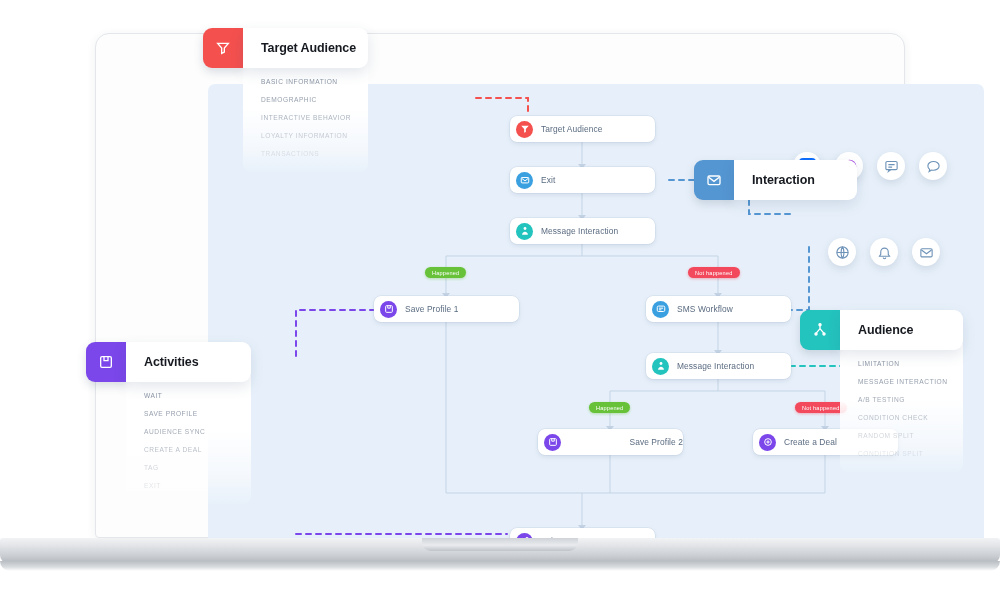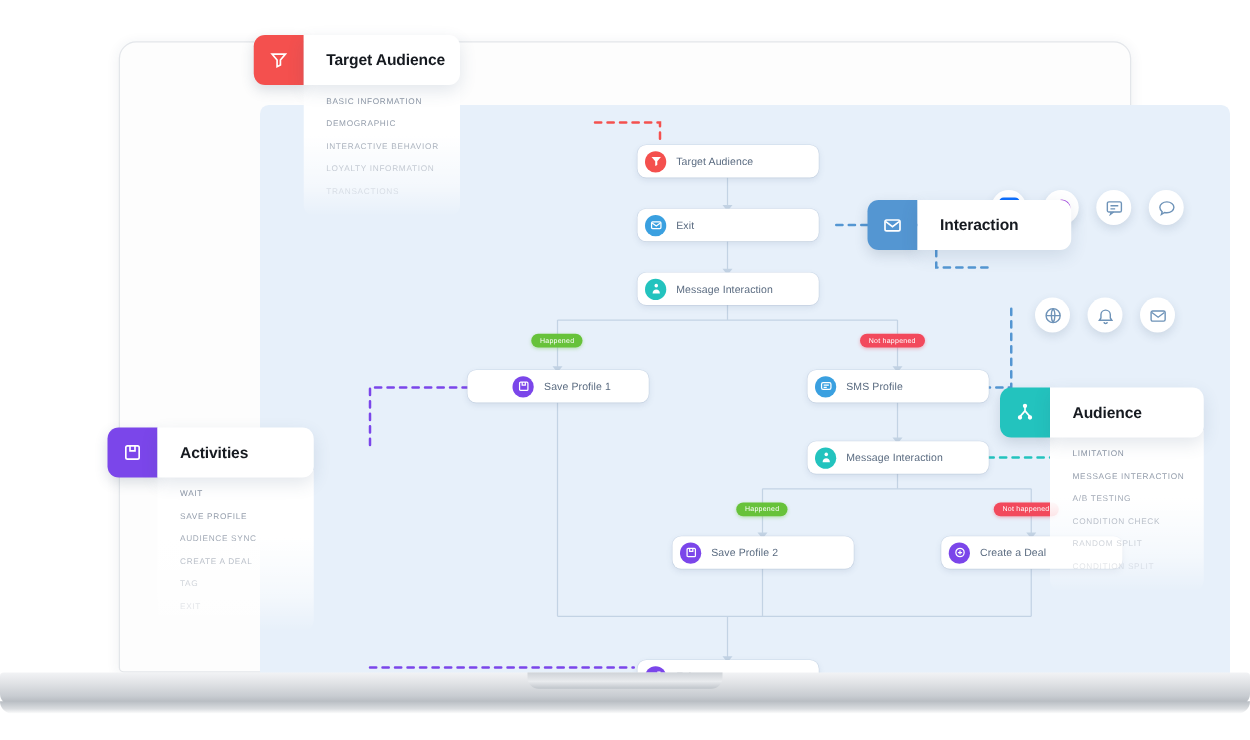--- a/index.html
+++ b/index.html
@@ -211,51 +211,51 @@
       <div class="flow-node" style="left:302px; top:134px; width:145px;">
         <span class="node-icon" style="background:#23c3be">
           <svg viewBox="0 0 24 24" fill="#fff">
             <circle cx="12" cy="6" r="3.4"></circle>
               <path d="M5 21c0-4.2 3.1-7.4 7-7.4s7 3.2 7 7.4z"></path>
           </svg>
         </span>
         <span class="node-label">Message Interaction</span>
       </div>
 
-      <div class="flow-node" style="left:166px; top:212px; width:145px;justify-content:center;">
+      <div class="flow-node" style="left:166px; top:212px; width:145px;">
         <span class="node-icon" style="background:#7b46ea">
           <svg viewBox="0 0 24 24" fill="none" stroke="#fff" stroke-width="2.4">
             <rect x="4" y="4" width="16" height="16" rx="2"></rect>
               <path d="M9 4v6h6V4"></path>
           </svg>
         </span>
         <span class="node-label">Save Profile 1</span>
       </div>
 
       <div class="flow-node" style="left:438px; top:212px; width:145px;">
         <span class="node-icon" style="background:#3aa0e0">
           <svg viewBox="0 0 24 24" fill="none" stroke="#fff" stroke-width="2.4">
             <rect x="3" y="5" width="18" height="13" rx="3"></rect>
               <path d="M7 10h10M7 14h6"></path>
           </svg>
         </span>
-        <span class="node-label">SMS Profile</span>
+        <span class="node-label">SMS Workflow</span>
       </div>
 
       <div class="flow-node" style="left:438px; top:269px; width:145px;">
         <span class="node-icon" style="background:#23c3be">
           <svg viewBox="0 0 24 24" fill="#fff">
             <circle cx="12" cy="6" r="3.4"></circle>
               <path d="M5 21c0-4.2 3.1-7.4 7-7.4s7 3.2 7 7.4z"></path>
           </svg>
         </span>
         <span class="node-label">Message Interaction</span>
       </div>
 
-      <div class="flow-node" style="left:330px; top:345px; width:145px;">
+      <div class="flow-node" style="left:330px; top:345px; width:145px;justify-content:space-between;">
         <span class="node-icon" style="background:#7b46ea">
           <svg viewBox="0 0 24 24" fill="none" stroke="#fff" stroke-width="2.4">
             <rect x="4" y="4" width="16" height="16" rx="2"></rect>
               <path d="M9 4v6h6V4"></path>
           </svg>
         </span>
         <span class="node-label">Save Profile 2</span>
       </div>
 
       <div class="flow-node" style="left:545px; top:345px; width:145px;">

